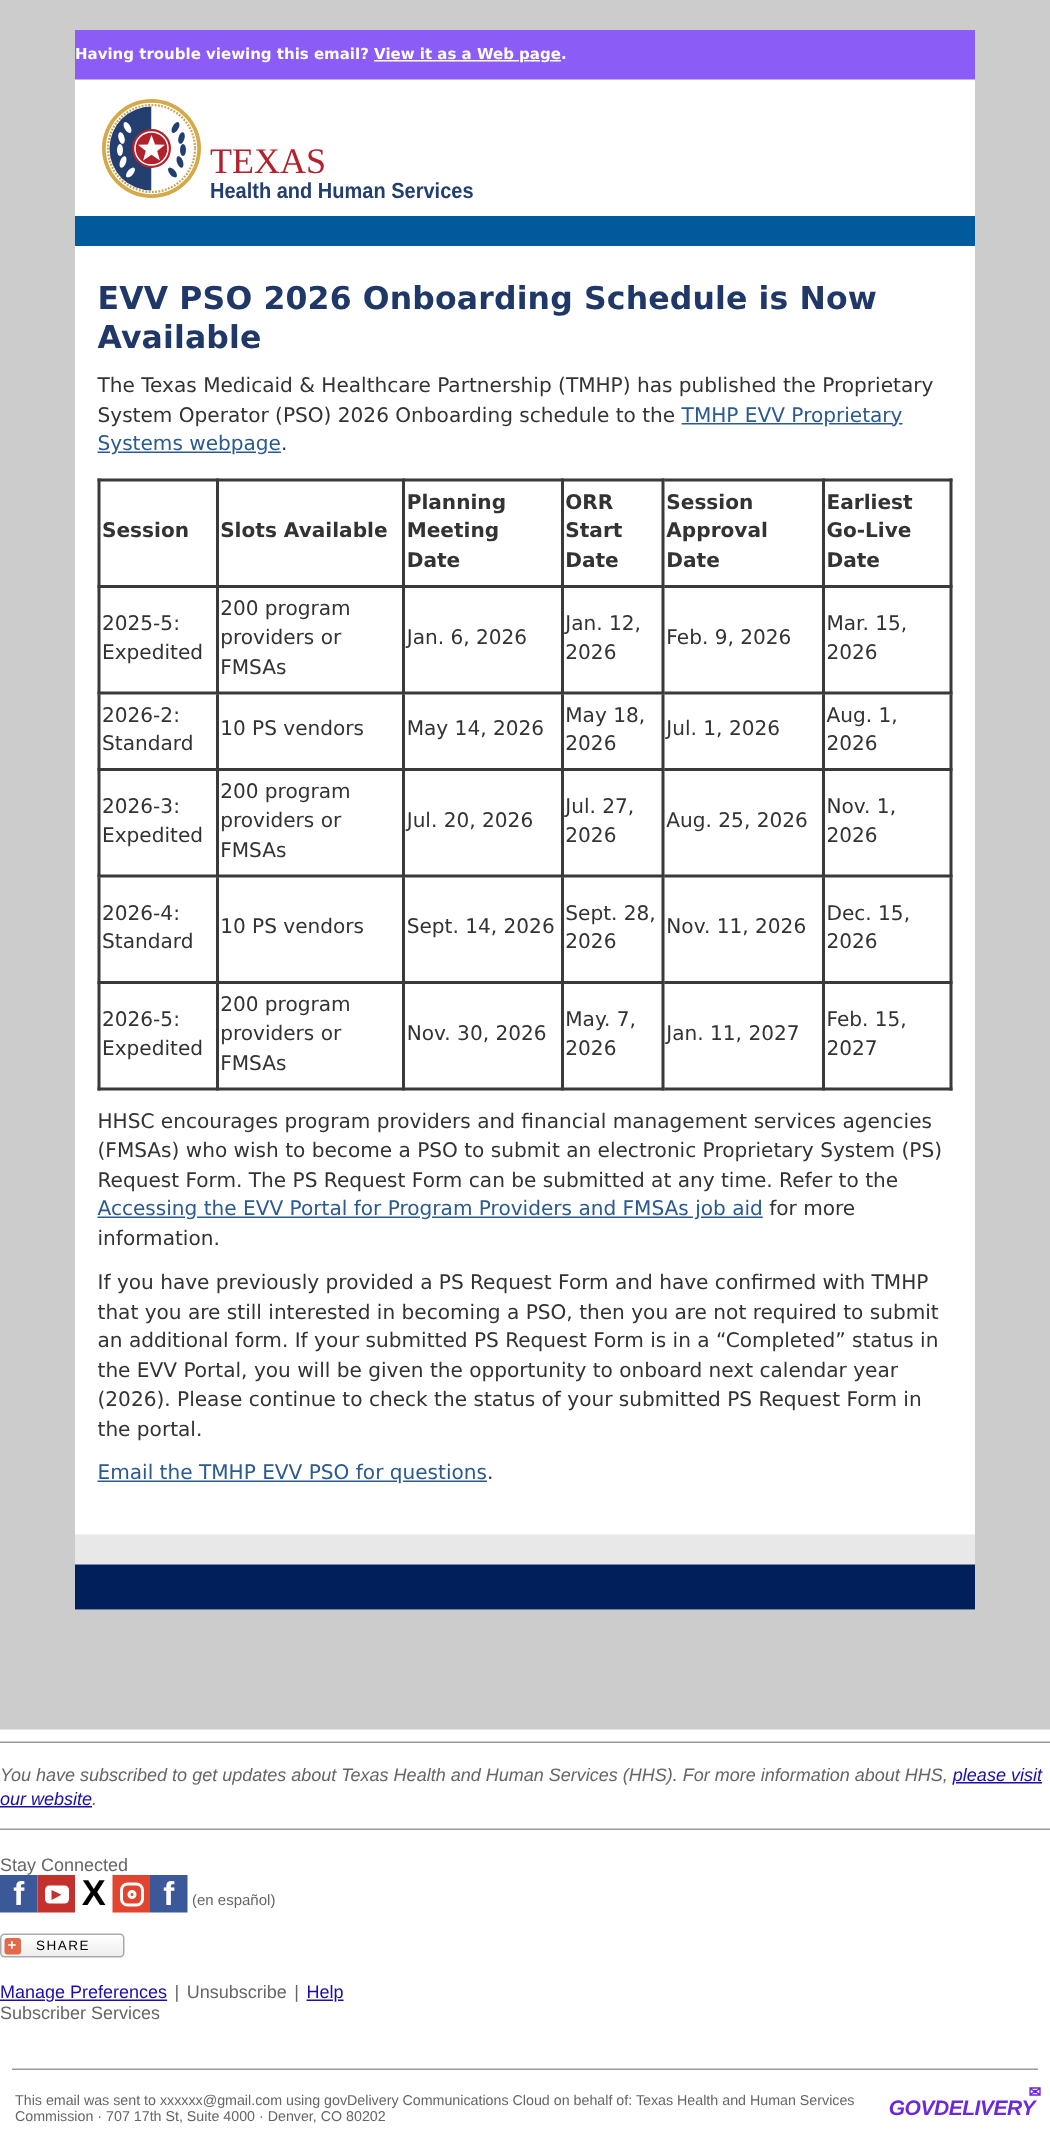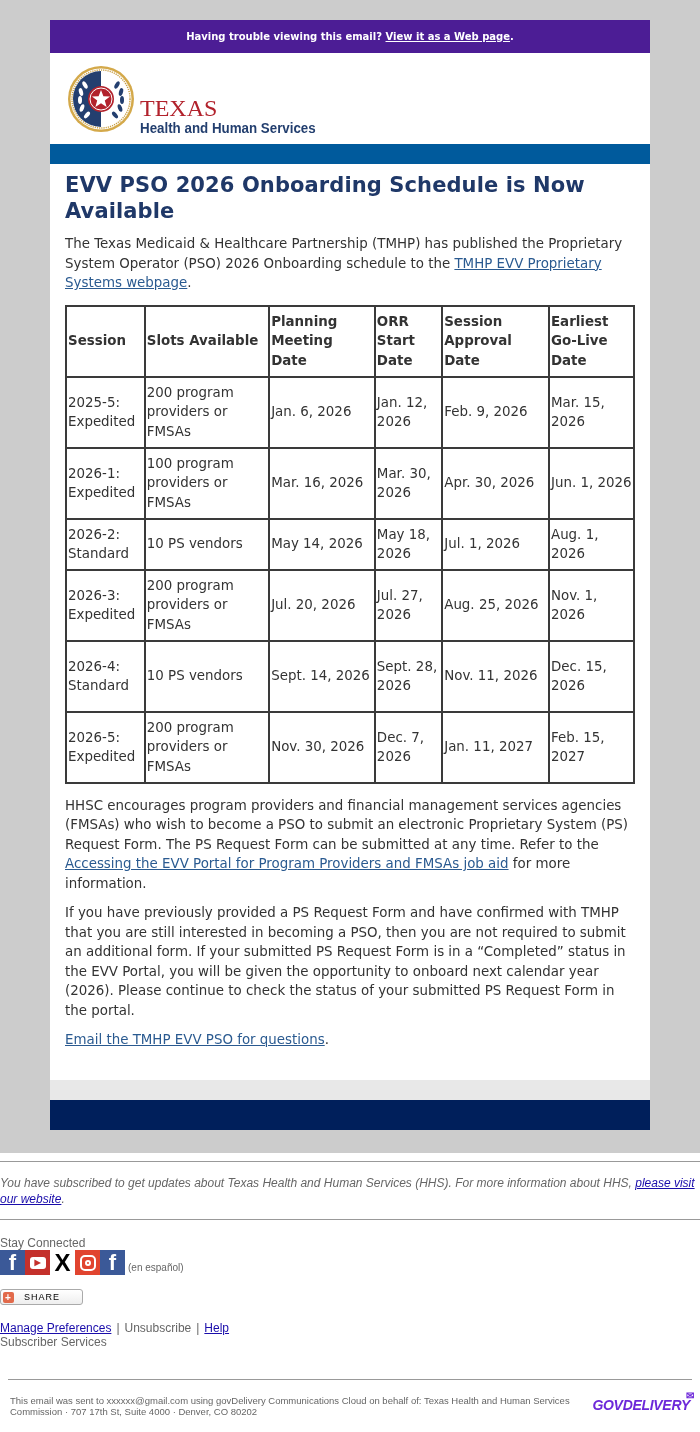--- a/index.html
+++ b/index.html
@@ -1,28 +1,28 @@
 <!DOCTYPE html>
 <html><head>
 <meta charset="utf-8">
 <style>
   * { box-sizing: border-box; margin: 0; padding: 0; }
   html, body { width: 700px; background: #ffffff; }
   body { font-family: "DejaVu Sans", sans-serif; }
   .outer { background: #cccccc; width: 700px; padding: 20px 0 20px 0; height: 1153px; }
   .email { width: 600px; margin: 0 auto; background: #ffffff; }
-  .topbar { background: #4c1d95; height: 33px; color: #ffffff; font-size: 10px; font-weight: bold; text-align: center; line-height: 34px; }
+  .topbar { background: #8b5cf6; height: 33px; color: #ffffff; font-size: 10px; font-weight: bold; text-align: left; line-height: 34px; }
   .topbar a { color: #ffffff; text-decoration: underline; }
   .logo-area { height: 91px; padding: 12px 0 0 17px; display: flex; align-items: flex-start; }
   .seal { width: 68px; height: 68px; }
   .logo-text { margin-left: 5px; padding-top: 11px; }
   .logo-texas { font-family: "Liberation Serif", serif; color: #b2222c; font-size: 24px; line-height: 24px; letter-spacing: 0px; margin-top: 20px; }
   .logo-hhs { font-family: "Liberation Sans", sans-serif; font-weight: bold; color: #233f6f; font-size: 14.5px; line-height: 16px; transform: scaleX(0.92); transform-origin: left; white-space: nowrap; }
   .bluebar { background: #005a9c; height: 20px; }
-  .content { padding: 6px 15px 20px 15px; }
+  .content { padding: 20px 15px 20px 15px; }
   h1 { font-family: "DejaVu Sans", sans-serif; color: #1f3868; font-size: 21px; line-height: 26px; font-weight: bold; margin-top: 2px; margin-bottom: 10px; letter-spacing: 0.1px; }
   p { font-size: 13.4px; line-height: 19.5px; color: #333333; margin-bottom: 10px; }
   a.lnk { color: #2a5a90; text-decoration: underline; }
   table.sched { border-collapse: collapse; width: 570px; margin: 12px 0 12px 0; border: 2px solid #3a3a3a; }
   table.sched th, table.sched td { border: 2px solid #3a3a3a; font-size: 13.4px; line-height: 19.5px; color: #333; text-align: left; vertical-align: middle; padding: 0 1px; }
   table.sched th { font-weight: bold; height: 71px; vertical-align: middle; }
   table.sched td { height: 71px; }
   table.sched tr.short td { height: 51px; }
   .grayband { background: #e8e8e8; height: 20px; }
   .navybar { background: #001f5b; height: 30px; }
@@ -106,28 +106,20 @@
         </thead>
         <tbody>
           <tr>
             <td>2025-5: Expedited</td>
             <td>200 program providers or FMSAs</td>
             <td>Jan. 6, 2026</td>
             <td>Jan. 12, 2026</td>
             <td>Feb. 9, 2026</td>
             <td>Mar. 15, 2026</td>
           </tr>
-          <tr>
-            <td>2026-1: Expedited</td>
-            <td>100 program providers or FMSAs</td>
-            <td>Mar. 16, 2026</td>
-            <td>Mar. 30, 2026</td>
-            <td>Apr. 30, 2026</td>
-            <td>Jun. 1, 2026</td>
-          </tr>
           <tr class="short">
             <td>2026-2: Standard</td>
             <td>10 PS vendors</td>
             <td>May 14, 2026</td>
             <td>May 18, 2026</td>
             <td>Jul. 1, 2026</td>
             <td>Aug. 1, 2026</td>
           </tr>
           <tr>
             <td>2026-3: Expedited</td>
@@ -142,21 +134,21 @@
             <td>10 PS vendors</td>
             <td>Sept. 14, 2026</td>
             <td>Sept. 28, 2026</td>
             <td>Nov. 11, 2026</td>
             <td>Dec. 15, 2026</td>
           </tr>
           <tr>
             <td>2026-5: Expedited</td>
             <td>200 program providers or FMSAs</td>
             <td>Nov. 30, 2026</td>
-            <td>Dec. 7, 2026</td>
+            <td>May. 7, 2026</td>
             <td>Jan. 11, 2027</td>
             <td>Feb. 15, 2027</td>
           </tr>
         </tbody>
       </table>
 
       <p><span>HHSC encourages program providers and financial management services agencies (FMSAs) who wish to become a PSO to submit an electronic Proprietary System (PS) Request Form. The PS Request Form can be submitted at any time. Refer to the </span><a href="#" class="lnk">Accessing the EVV Portal for Program Providers and FMSAs job aid</a><span> for more information.</span></p>
       <p>If you have previously provided a PS Request Form and have confirmed with TMHP that you are still interested in becoming a PSO, then you are not required to submit an additional form. If your submitted PS Request Form is in a “Completed” status in the EVV Portal, you will be given the opportunity to onboard next calendar year (2026). Please continue to check the status of your submitted PS Request Form in the portal.</p>
       <p><a href="#" class="lnk">Email the TMHP EVV PSO for questions</a><span>.</span></p>
     </div>

